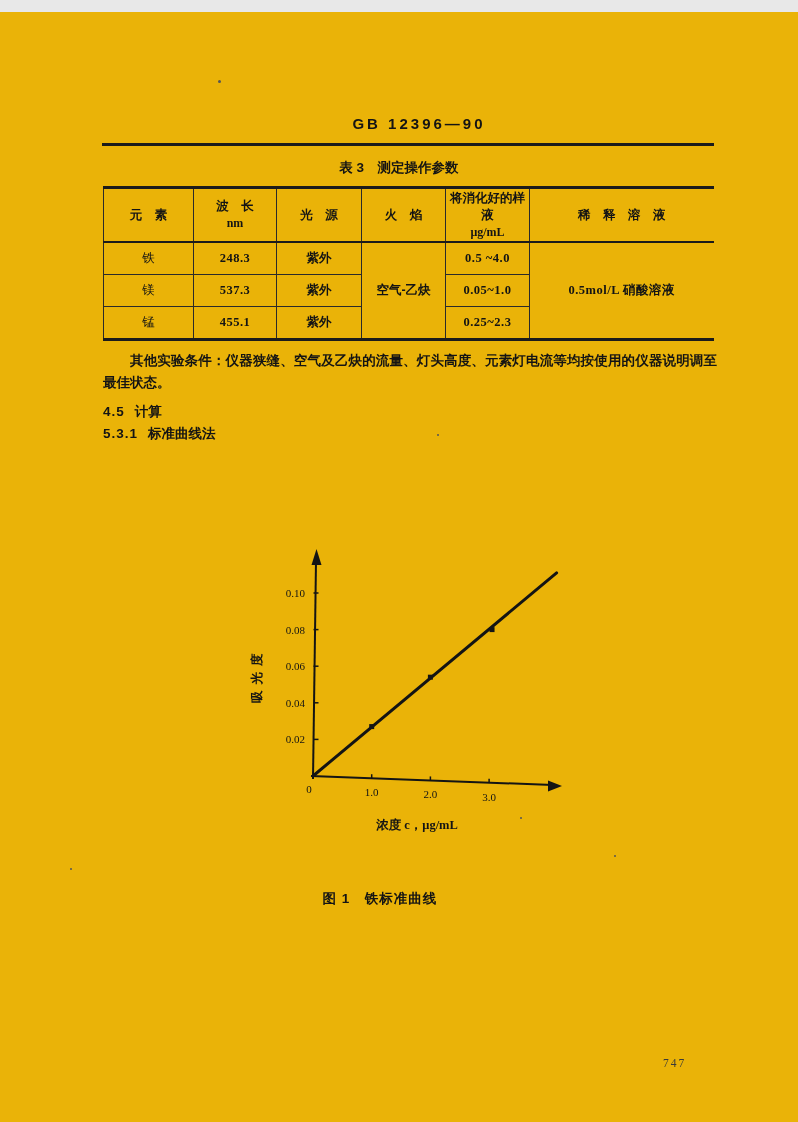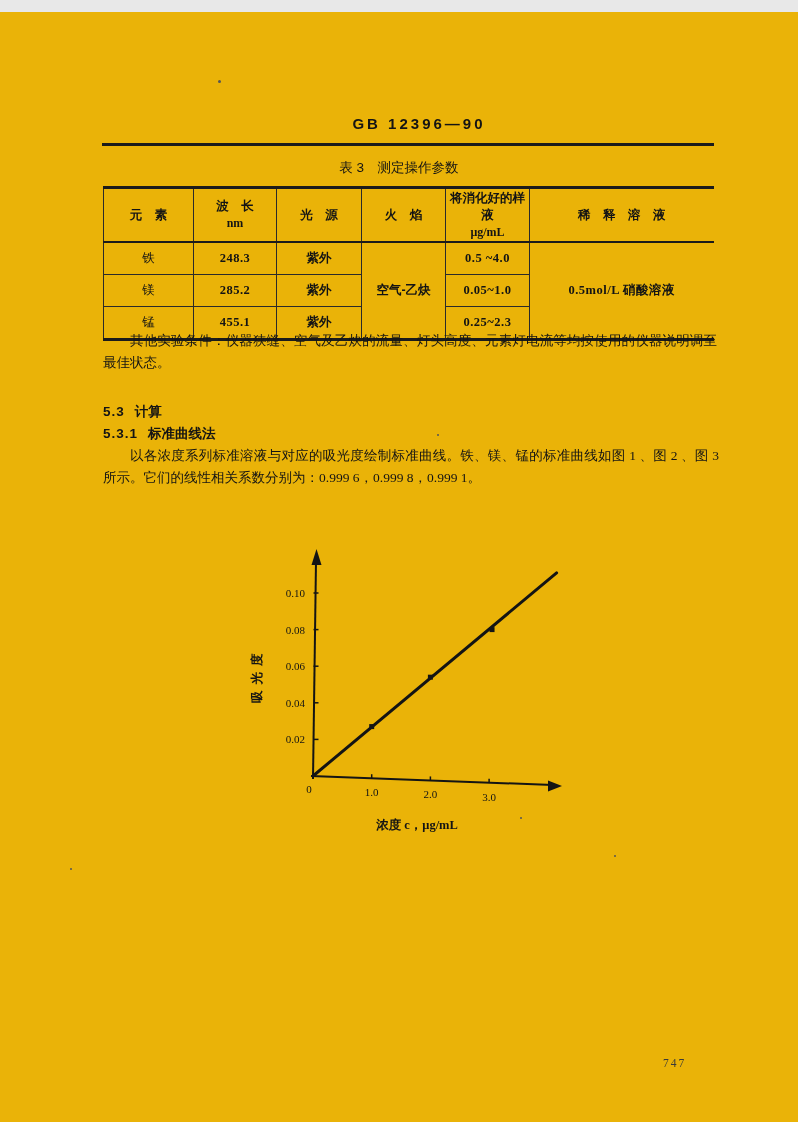--- a/index.html
+++ b/index.html
@@ -11,21 +11,21 @@
   }
   .gb-header {
     position:absolute; top:103px; left:40px; right:0;
     text-align:center;
     font-family:"Liberation Sans","DejaVu Sans",sans-serif;
     font-weight:bold; font-size:15px; letter-spacing:3px;
   }
   .top-rule { position:absolute; left:102px; top:131px; width:612px; height:3px; background:#1b1b1b; }
   .table-title {
     position:absolute; top:147px; left:0; right:0; text-align:center;
-    font-weight:normal; font-size:13.5px;
+    font-weight:bold; font-size:13.5px;
     font-family:"Liberation Sans","DejaVu Sans",sans-serif;
   }
   table.params-table {
     position:absolute; left:103px; top:174px; width:610px;
     border-collapse:collapse; table-layout:fixed;
     border-top:3px solid #1b1b1b; border-bottom:3px solid #1b1b1b;
     text-align:center;
   }
   .params-table th, .params-table td {
     border:1px solid #2a2a2a; padding:0 2px; vertical-align:middle;
@@ -33,21 +33,21 @@
   .params-table th:last-child, .params-table td.diluent { border-right:none; }
   .params-table thead th {
     height:52px; border-bottom:2px solid #1b1b1b;
     font-family:"Liberation Sans","DejaVu Sans",sans-serif;
     font-weight:bold; font-size:12.5px; line-height:1.35;
   }
   .params-table thead .unit { font-weight:bold; font-size:12px; font-family:"Liberation Serif",serif; }
   .params-table tbody td { height:31px; font-size:12.5px; }
   .params-table td.num { font-weight:bold; letter-spacing:0.5px; }
   .params-table td.cjk-b { font-family:"Liberation Sans","DejaVu Sans",sans-serif; font-weight:bold; }
-  .para-block { position:absolute; left:103px; top:318px; width:614px; }
+  .para-block { position:absolute; left:103px; top:338px; width:614px;font-weight:bold; }
   .para-block p {
     margin:0; text-indent:2em; font-size:13.5px; line-height:21.5px;
     text-align:justify;
   }
   .heading {
     position:absolute; left:103px;
     font-family:"Liberation Sans","DejaVu Sans",sans-serif;
     font-weight:bold; font-size:13.5px;
   }
   .heading .secnum { letter-spacing:1px; margin-right:10px; }
@@ -110,44 +110,43 @@
       <tr>
         <td>铁</td>
         <td class="num">248.3</td>
         <td class="cjk-b">紫外</td>
         <td class="cjk-b" rowspan="3">空气-乙炔</td>
         <td class="num">0.5 ~4.0</td>
         <td class="num diluent" rowspan="3">0.5mol/L 硝酸溶液</td>
       </tr>
       <tr>
         <td>镁</td>
-        <td class="num">285.2</td>
+        <td class="num">537.3</td>
         <td class="cjk-b">紫外</td>
         <td class="num">0.05~1.0</td>
       </tr>
       <tr>
         <td>锰</td>
         <td class="num">455.1</td>
         <td class="cjk-b">紫外</td>
         <td class="num">0.25~2.3</td>
       </tr>
     </tbody>
   </table>
 
   <div class="para-block">
     <p>其他实验条件：仪器狭缝、空气及乙炔的流量、灯头高度、元素灯电流等均按使用的仪器说明调至最佳状态。</p>
   </div>
 
   <div class="heading s53">
-    <span class="secnum">5.3</span><span>计算</span>
+    <span class="secnum">4.5</span><span>计算</span>
   </div>
   <div class="heading s531">
     <span class="secnum">5.3.1</span><span>标准曲线法</span>
   </div>
-  <div class="s531-body">以各浓度系列标准溶液与对应的吸光度绘制标准曲线。铁、镁、锰的标准曲线如图 1 、图 2 、图 3 所示。它们的线性相关系数分别为：0.999 6，0.999 8，0.999 1。</div>
 
   <svg id="std-curve-svg" class="chart-svg" width="360" height="305">
       <line x1="83" y1="234" x2="86" y2="16" stroke="#141414" stroke-width="2"></line>
       <polygon points="86.5,4 81.5,20 91.5,20" fill="#141414"></polygon>
       <line x1="81" y1="230.9246" x2="323" y2="240.048" stroke="#141414" stroke-width="2"></line>
       <polygon points="332,241.048 318,235.548 318,246.548" fill="#141414"></polygon>
       <line x1="83.5" y1="194.4" x2="88.5" y2="194.4" stroke="#141414" stroke-width="1.5"></line>
       <text x="75" y="198.4" text-anchor="end" class="tick">0.02</text>
       <line x1="83.5" y1="157.8" x2="88.5" y2="157.8" stroke="#141414" stroke-width="1.5"></line>
       <text x="75" y="161.8" text-anchor="end" class="tick">0.04</text>
@@ -165,20 +164,21 @@
       <line x1="259.1" y1="237.63897" x2="259.1" y2="233.63897" stroke="#141414" stroke-width="1.5"></line>
       <text x="259.1" y="255.63897" text-anchor="middle" class="tick">3.0</text>
       <line x1="83" y1="231" x2="326.605" y2="27.870000000000005" stroke="#141414" stroke-width="3" stroke-linecap="round"></line>
       <rect x="139.2" y="179.09" width="5" height="5" fill="#141414"></rect>
       <rect x="197.9" y="129.68" width="5" height="5" fill="#141414"></rect>
       <rect x="259.53499999999997" y="82.1" width="5" height="5" fill="#141414"></rect>
       <text x="31" y="130.35" text-anchor="middle" class="axis-label" letter-spacing="6" transform="rotate(-90 31 130.35)">吸光度</text>
       <text x="187" y="284" text-anchor="middle" class="axis-label">浓度 c，μg/mL</text>
     </svg>
 
+  <div class="fig-caption">图 1　铁标准曲线</div>
 
   <div class="page-number">747</div>
 
   <div class="speck" style="left:218px;top:68px;width:3px;height:3px;"></div>
   <div class="speck" style="left:70px;top:856px;width:2px;height:2px;"></div>
   <div class="speck" style="left:520px;top:805px;width:2px;height:2px;"></div>
   <div class="speck" style="left:614px;top:843px;width:2px;height:2px;"></div>
   <div class="speck" style="left:437px;top:422px;width:2px;height:2px;"></div>
 </div>
 

